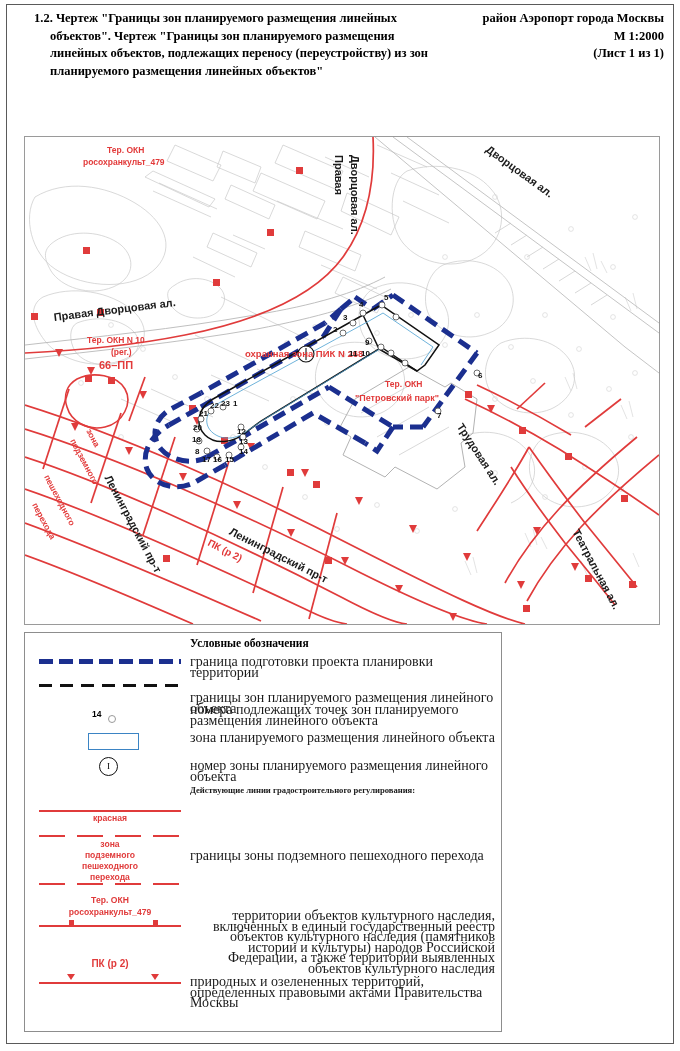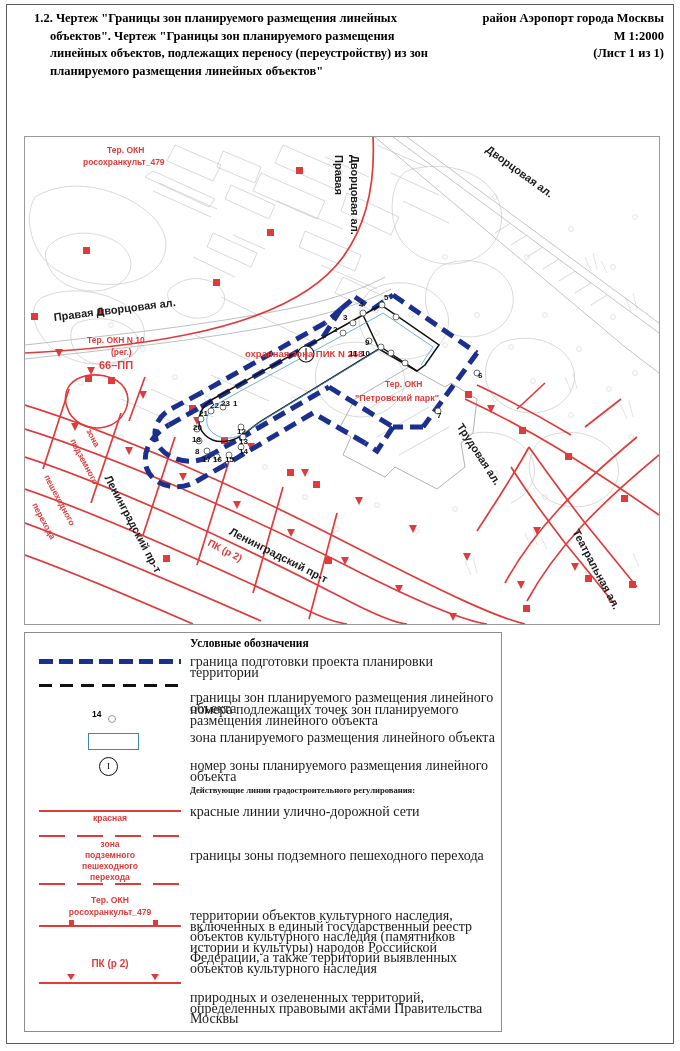--- a/index.html
+++ b/index.html
@@ -422,36 +422,35 @@
 
   <div class="lg-sym" style="left:74px;top:124px;width:17px;height:17px;border:1.2px solid #111;
        border-radius:50%;text-align:center;line-height:16px;font-size:9px;
        font-family:'Liberation Serif',serif;">I</div>
   <div class="lg-text" style="top:128px;">номер зоны планируемого размещения линейного объекта</div>
 
   <div class="lg-text b" style="top:152px;">Действующие линии градостроительного регулирования:</div>
 
   <div class="lg-sym redline" style="left:14px;top:177px;width:142px;"></div>
   <div class="lg-red-cap" style="left:14px;top:180px;width:142px;">красная</div>
-  <div class="lg-text" style="top:174px;">красные линии улично-дорожной сети</div>
 
   <div class="lg-sym reddash" style="left:14px;top:202px;width:142px;"></div>
   <div class="lg-red-cap" style="left:14px;top:206px;width:142px;">зона</div>
   <div class="lg-red-cap" style="left:14px;top:217px;width:142px;">подземного</div>
   <div class="lg-red-cap" style="left:14px;top:228px;width:142px;">пешеходного</div>
   <div class="lg-red-cap" style="left:14px;top:239px;width:142px;">перехода</div>
   <div class="lg-sym reddash" style="left:14px;top:250px;width:142px;"></div>
   <div class="lg-text" style="top:218px;">границы зоны подземного пешеходного перехода</div>
 
   <div class="lg-red-cap" style="left:14px;top:262px;width:142px;">Тер. ОКН</div>
   <div class="lg-red-cap" style="left:6px;top:274px;width:158px;">росохранкульт_479</div>
   <div class="lg-sym redline" style="left:14px;top:292px;width:142px;"></div>
   <div class="sq" style="left:44px;top:287px;"></div>
   <div class="sq" style="left:128px;top:287px;"></div>
-  <div class="lg-text" style="top:278px;">территории объектов культурного наследия, включенных в единый государственный реестр объектов культурного наследия (памятников истории и культуры) народов Российской Федерации, а также территорий выявленных объектов культурного наследия</div>
+  <div class="lg-text" style="top:278px;text-align:right;">территории объектов культурного наследия, включенных в единый государственный реестр объектов культурного наследия (памятников истории и культуры) народов Российской Федерации, а также территорий выявленных объектов культурного наследия</div>
 
   <div class="lg-red-cap" style="left:14px;top:325px;width:142px;font-size:10px;">ПК (р 2)</div>
   <div class="lg-sym redline" style="left:14px;top:349px;width:142px;"></div>
   <div class="tri" style="left:42px;top:341px;"></div>
   <div class="tri" style="left:126px;top:341px;"></div>
-  <div class="lg-text" style="top:360px;">природных и озелененных территорий, определенных правовыми актами Правительства Москвы</div>
+  <div class="lg-text" style="top:344px;">природных и озелененных территорий, определенных правовыми актами Правительства Москвы</div>
 
 </div>
 
 </body></html>

